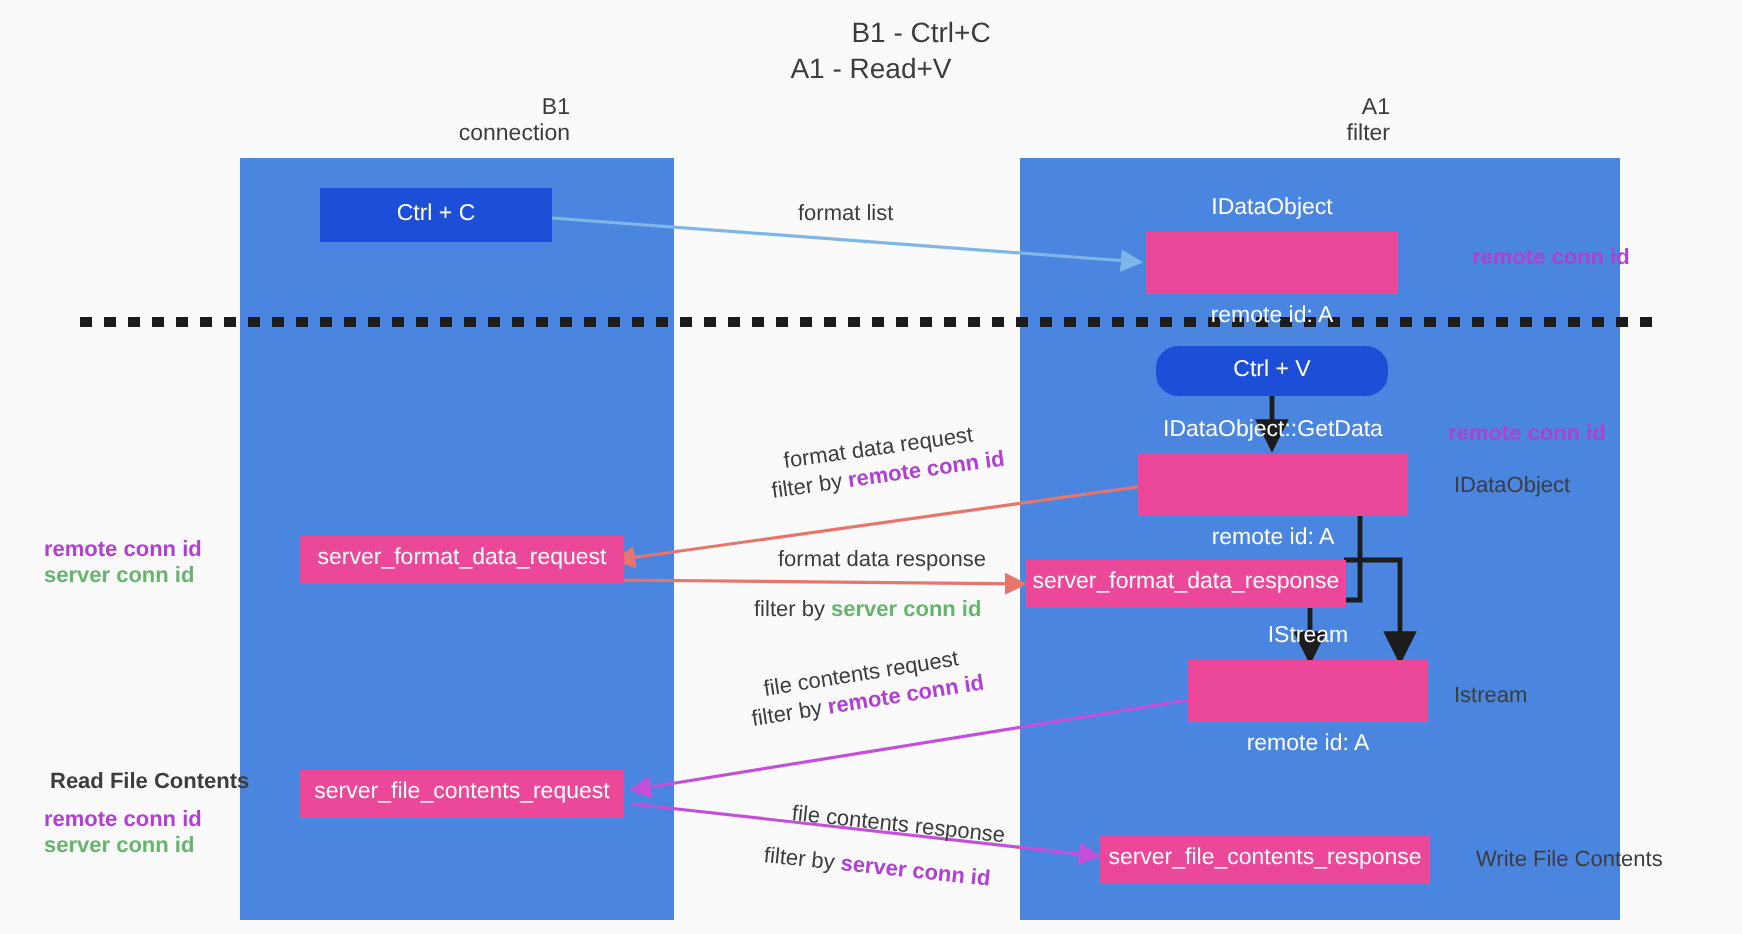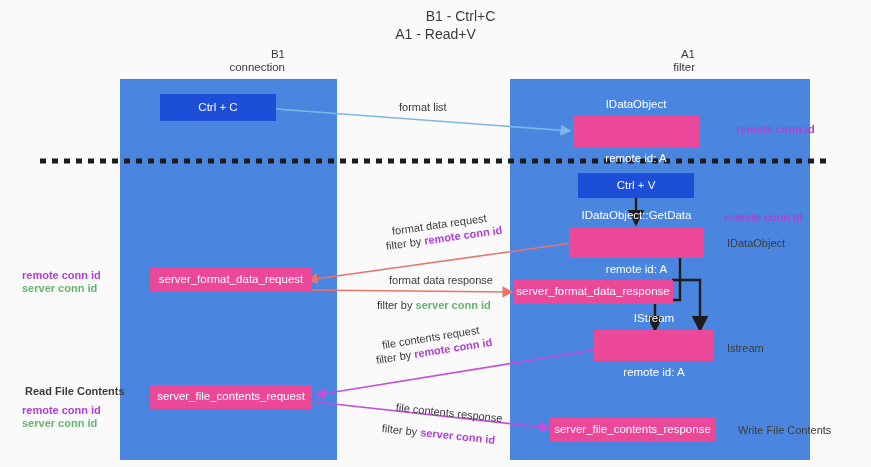--- a/index.html
+++ b/index.html
@@ -89,21 +89,21 @@
 
   <div class="box green" style="left:160px;top:94px;width:116px;height:27px;">
     <span>Ctrl + C</span>
   </div>
 
   <div class="box orange" style="left:573px;top:116px;width:126px;height:31px;">
     <span>IDataObject</span>
     <span class="l2">remote id: A</span>
   </div>
 
-  <div class="box green" style="left:578px;top:173px;width:116px;height:25px;">
+  <div class="box green" style="left:578px;top:173px;width:116px;height:25px;border-radius:11px;">
     <span>Ctrl + V</span>
   </div>
 
   <div class="box orange" style="left:569px;top:227px;width:135px;height:31px;">
     <span>IDataObject::GetData</span>
     <span class="l2">remote id: A</span>
   </div>
 
   <div class="box orange" style="left:513px;top:280px;width:160px;height:24px;">
     <span>server_format_data_response</span>

